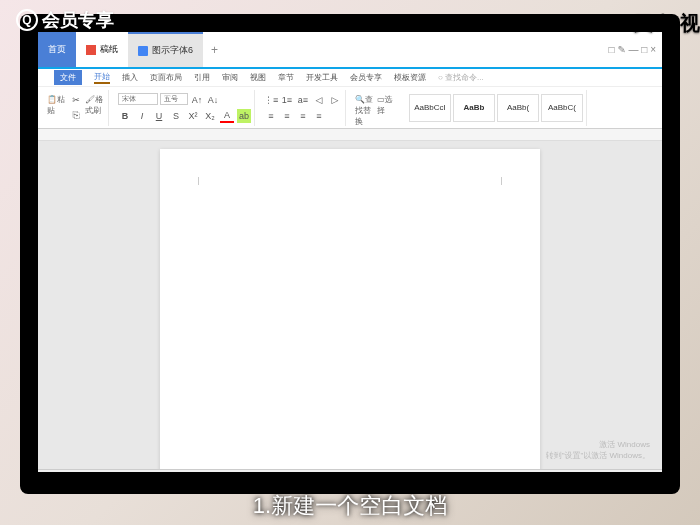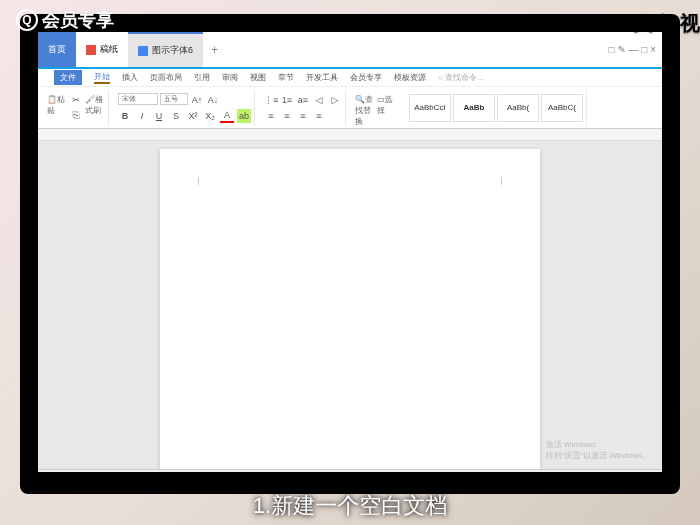--- a/index.html
+++ b/index.html
@@ -18,21 +18,21 @@
 .ribbon{height:42px;background:#fff;border-bottom:1px solid #d0d0d0;display:flex;align-items:center;padding:2px 6px;gap:6px;font-size:7px;color:#666}
 .ribbon-group{display:flex;align-items:center;gap:2px;padding:0 3px;border-right:1px solid #e8e8e8;height:36px}
 .rb-btn{width:14px;height:14px;display:flex;align-items:center;justify-content:center;font-size:9px;color:#555}
 .rb-btn-lg{width:20px;height:28px;flex-direction:column;font-size:8px}
 .font-sel{border:1px solid #ccc;padding:1px 3px;font-size:7px;min-width:28px;height:12px;display:flex;align-items:center}
 .style-box{width:42px;height:28px;border:1px solid #ddd;display:flex;align-items:center;justify-content:center;font-size:8px;color:#333}
 .ruler-h{height:12px;background:#f5f5f5;border-bottom:1px solid #ddd}
 .doc-area{height:calc(100% - 112px);background:#e8e8e8;display:flex;justify-content:center;padding-top:8px;position:relative;overflow:hidden}
 .page{width:380px;height:500px;background:#fff;box-shadow:0 1px 4px rgba(0,0,0,0.15)}
 .page-margin{margin:28px 38px;height:8px;border-left:1px solid #ccc;border-right:1px solid #ccc}
-.watermark{position:absolute;bottom:8px;right:12px;font-size:8px;color:#bbb;line-height:1.3}
+.watermark{position:absolute;bottom:8px;right:12px;font-size:8px;color:#bbb;text-align:right;line-height:1.3}
 .statusbar{height:18px;background:#f0f0f0;border-top:1px solid #ccc;display:flex;align-items:center;padding:0 6px;font-size:7px;color:#666;gap:8px}
 .status-right{margin-left:auto;display:flex;gap:6px;align-items:center}
 .zoom-slider{width:50px;height:2px;background:#999;position:relative}
 .zoom-slider::after{content:"";position:absolute;left:50%;top:-3px;width:6px;height:8px;background:#666;border-radius:1px}
 .logo-overlay{position:absolute;top:8px;left:16px;color:#fff;font-size:18px;font-weight:bold;display:flex;align-items:center;gap:4px;z-index:10;text-shadow:0 1px 2px rgba(0,0,0,0.5)}
 .logo-icon{width:22px;height:22px;border:2px solid #fff;border-radius:50%;display:flex;align-items:center;justify-content:center;font-size:12px}
 .brand-overlay{position:absolute;top:10px;right:0;color:#000000;font-size:20px;font-weight:bold;z-index:10;text-shadow:0 1px 2px rgba(0,0,0,0.5)}
 .caption{position:absolute;bottom:4px;left:50%;transform:translateX(-50%);color:#fff;font-size:22px;font-weight:normal;z-index:10;text-shadow:0 0 4px rgba(0,0,0,0.9),0 0 8px rgba(0,0,0,0.7)}
 .plus-tab{padding:0 8px;color:#888;font-size:12px}
 </style>

